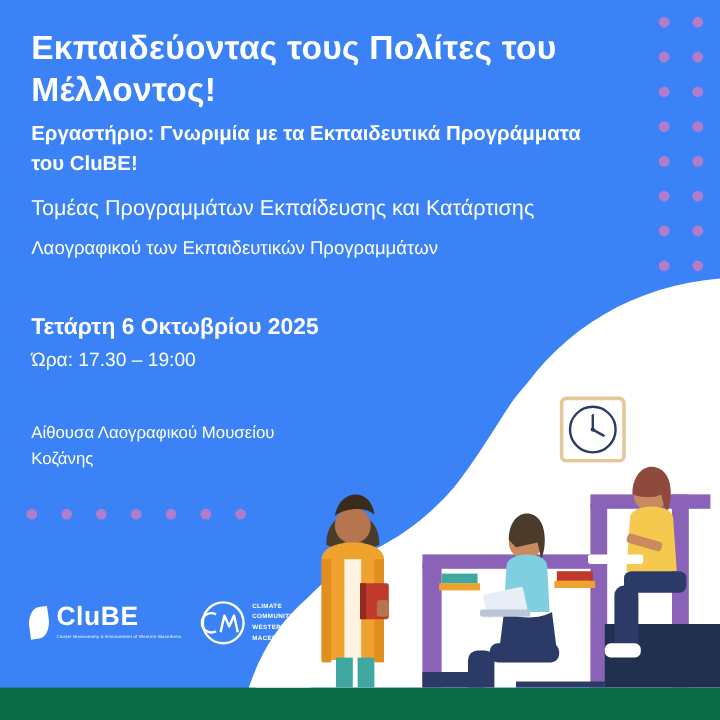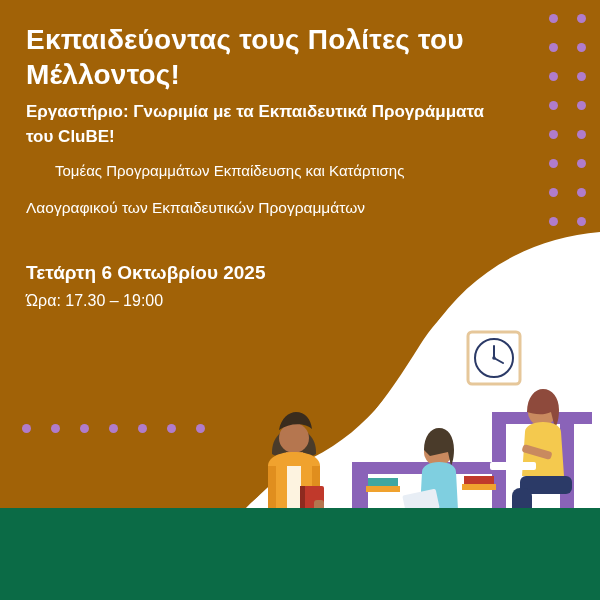--- a/index.html
+++ b/index.html
@@ -9,22 +9,22 @@
   body {
     width: 600px;
     height: 600px;
     font-family: "Liberation Sans", sans-serif;
     background: #0b6b46;
     overflow: hidden;
   }
   .poster {
     position: relative;
     width: 600px;
-    height: 508px;
-    background: #a16207;
+    height: 573px;
+    background: #3b82f6;
     overflow: hidden;
   }
 
   
   .dot-col {
     position: absolute;
     display: flex;
     flex-direction: column;
     gap: 20px;
   }
@@ -82,23 +82,22 @@
     font-size: 17px;
     font-weight: bold;
     line-height: 1.45;
   }
   .line3 {
     position: absolute;
     left: 26px;
     top: 160px;
     width: 500px;
     color: #ffffff;
-    font-size: 15px;
+    font-size: 18px;
     line-height: 1.5;
-    margin-left: 29px;
   }
   .line4 {
     position: absolute;
     left: 26px;
     top: 196px;
     width: 500px;
     color: #ffffff;
     font-size: 15.5px;
     line-height: 1.5;
   }
@@ -124,25 +123,24 @@
     width: 240px;
     color: #ffffff;
     font-size: 14px;
     line-height: 1.55;
   }
 
   
   .logos {
     position: absolute;
     left: 24px;
-    top: 515px;
+    top: 500px;
     display: flex;
     align-items: center;
     gap: 16px;
-    text-align: center;
   }
   .clube-logo {
     display: flex;
     align-items: center;
     gap: 6px;
   }
   .clube-leaf {
     width: 17px;
     height: 26px;
     background: #ffffff;
@@ -284,20 +282,21 @@
     <span class="dot"></span>
     <span class="dot"></span>
   </div>
 
   <div class="title">Εκπαιδεύοντας τους Πολίτες του Μέλλοντος!</div>
   <div class="subtitle">Εργαστήριο: Γνωριμία με τα Εκπαιδευτικά Προγράμματα του CluBE!</div>
   <div class="line3">Τομέας Προγραμμάτων Εκπαίδευσης και Κατάρτισης</div>
   <div class="line4">Λαογραφικού των Εκπαιδευτικών Προγραμμάτων</div>
   <div class="date">Τετάρτη 6 Οκτωβρίου 2025</div>
   <div class="time">Ώρα: 17.30 – 19:00</div>
+  <div class="venue">Αίθουσα Λαογραφικού Μουσείου Κοζάνης</div>
 
   <div class="logos">
     <div class="clube-logo">
       <span class="clube-leaf"></span>
       <span>
         <span class="clube-text">CluBE</span>
         <span class="clube-sub" style="display:block">Cluster Bioeconomy &amp; Environment of Western Macedonia</span>
       </span>
     </div>
 

